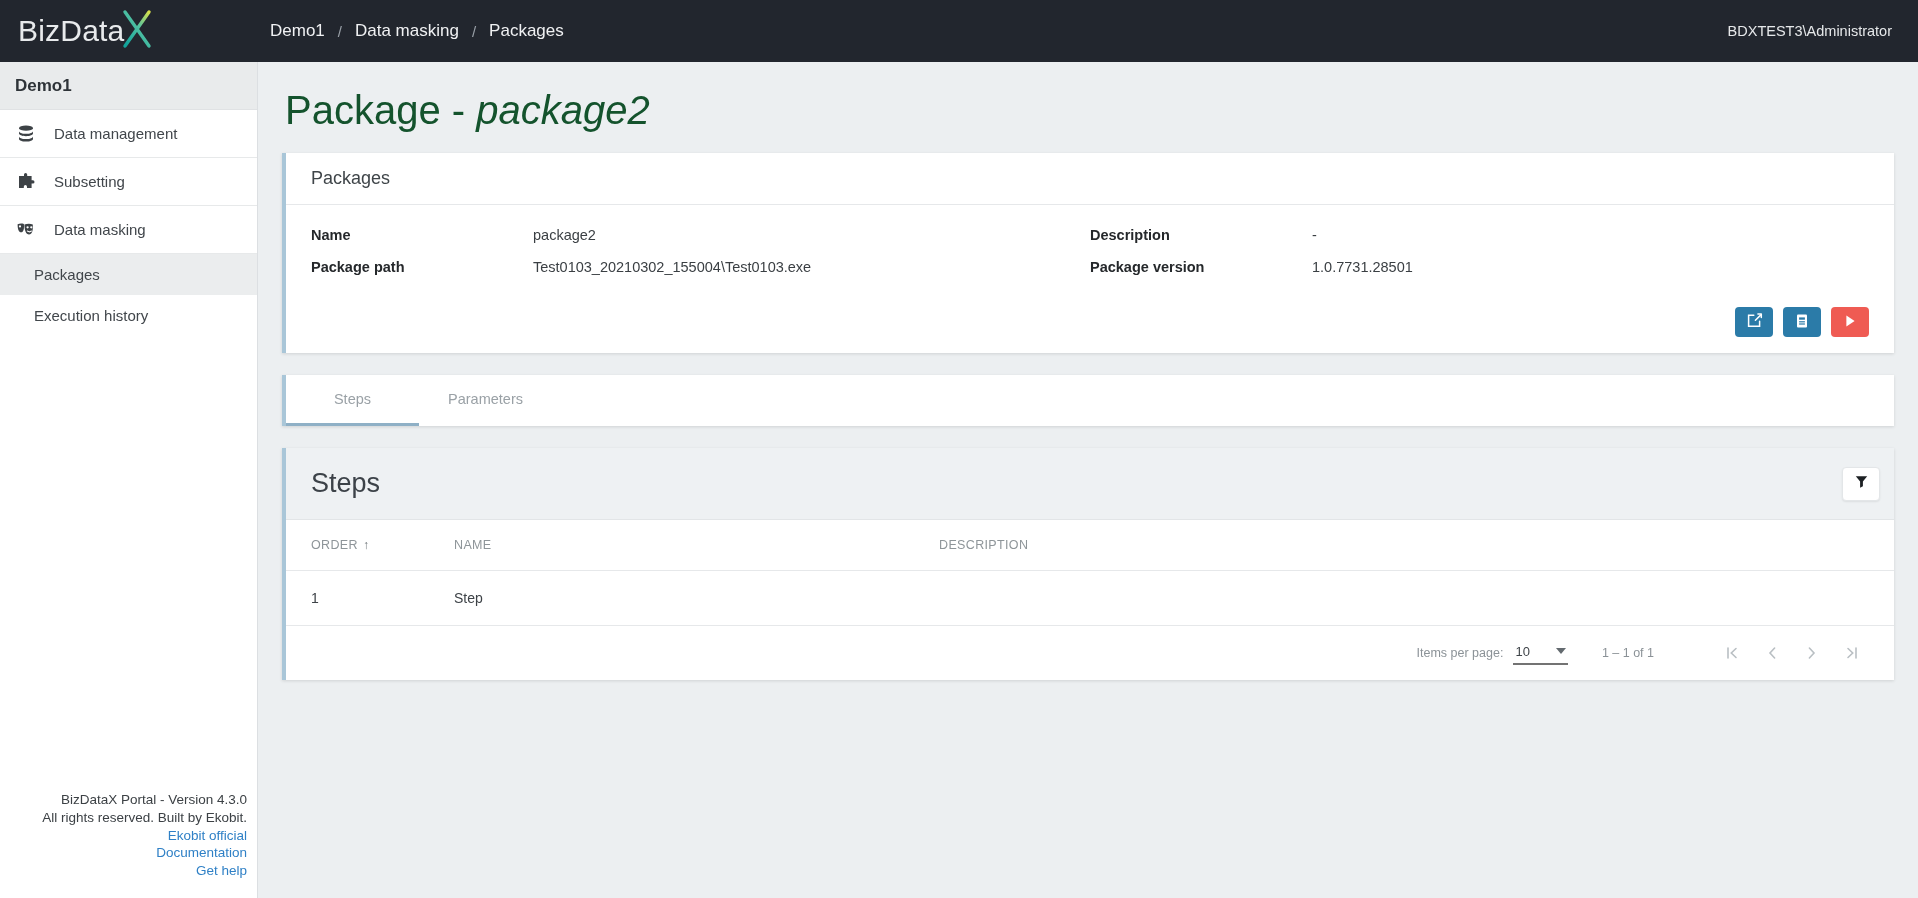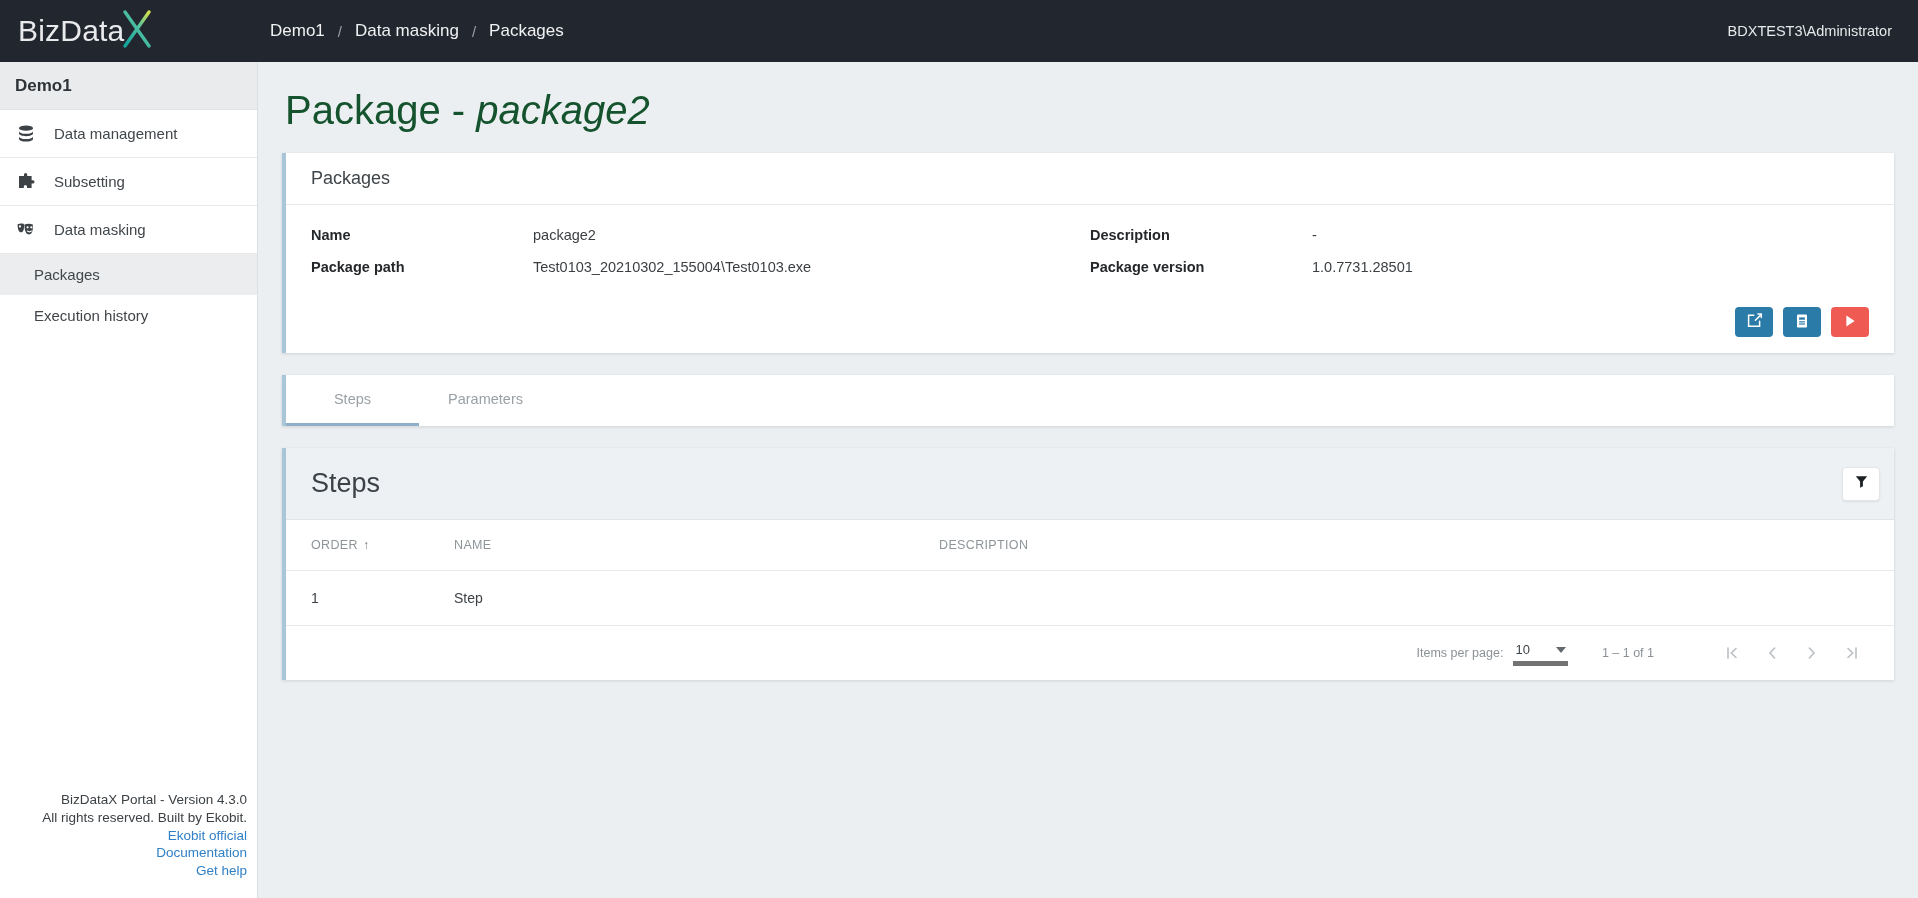--- a/index.html
+++ b/index.html
@@ -147,21 +147,21 @@
   .c-name  { width: 485px; }
   .sort-arrow { font-size: 12px; color: #6d7478; margin-left: 5px; }
 
   .paginator {
     height: 54px; background: #fff; display: flex; align-items: center;
     justify-content: flex-end; padding-right: 22px; gap: 0; font-size: 12.5px; color: #8b9297;
   }
   .pg-label { margin-right: 10px; }
   .pg-select {
     display: flex; align-items: center; gap: 26px;
-    border-bottom: 5px solid #737373; padding: 2px 2px 4px 2px;
+    border-bottom: 2px solid #737373; padding: 2px 2px 4px 2px;
     color: #3f4449; font-size: 13px; cursor: pointer; margin-right: 34px;
   }
   .pg-range { color: #8b9297; margin-right: 58px; }
   .pg-btn {
     width: 40px; height: 40px; display: flex; align-items: center; justify-content: center;
     color: #b9bfc3; cursor: pointer; background: none; border: none;
   }
   .caret {
     width: 0; height: 0; border-left: 5px solid transparent;
     border-right: 5px solid transparent; border-top: 6px solid #636a6f;

